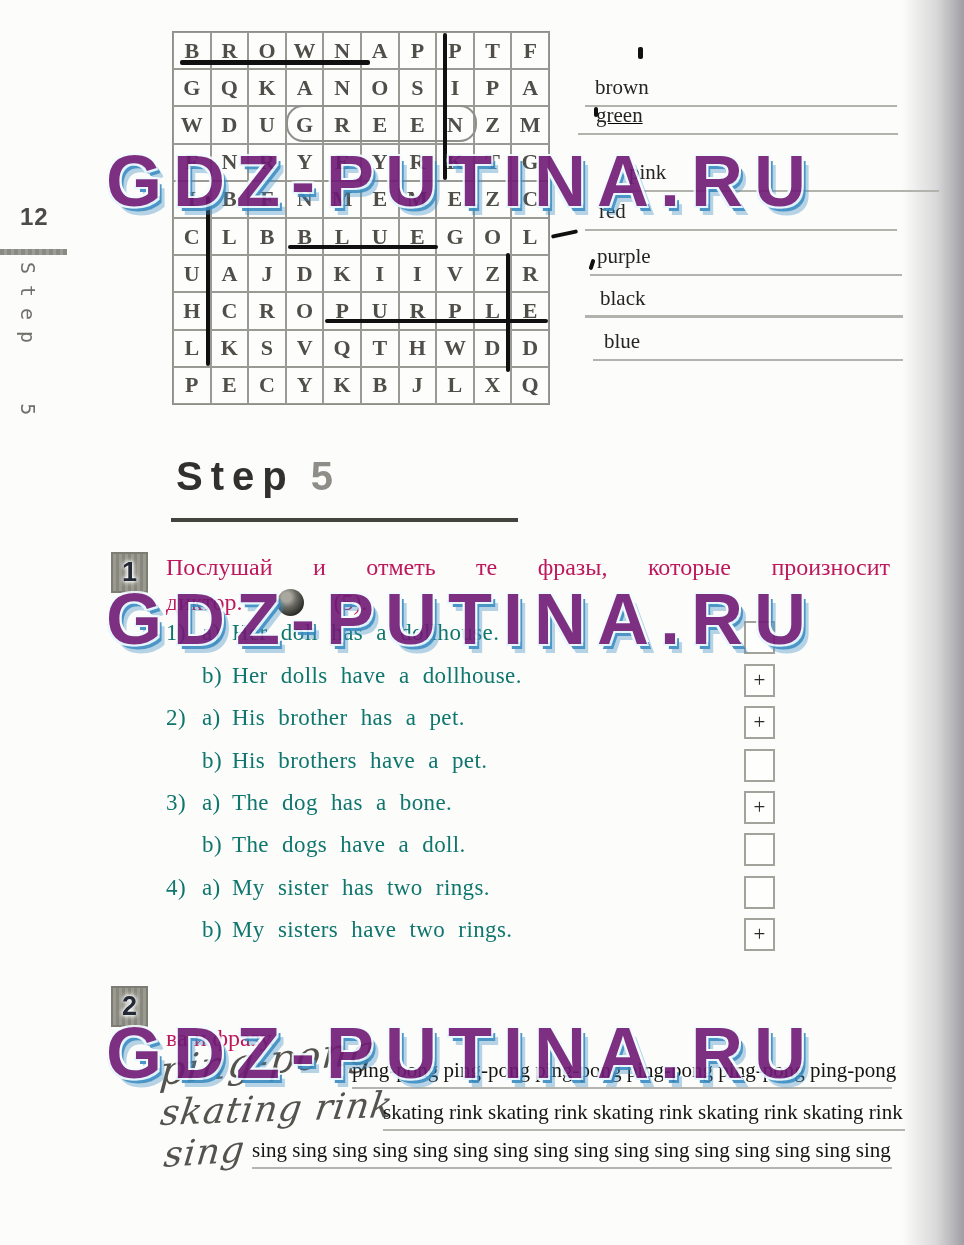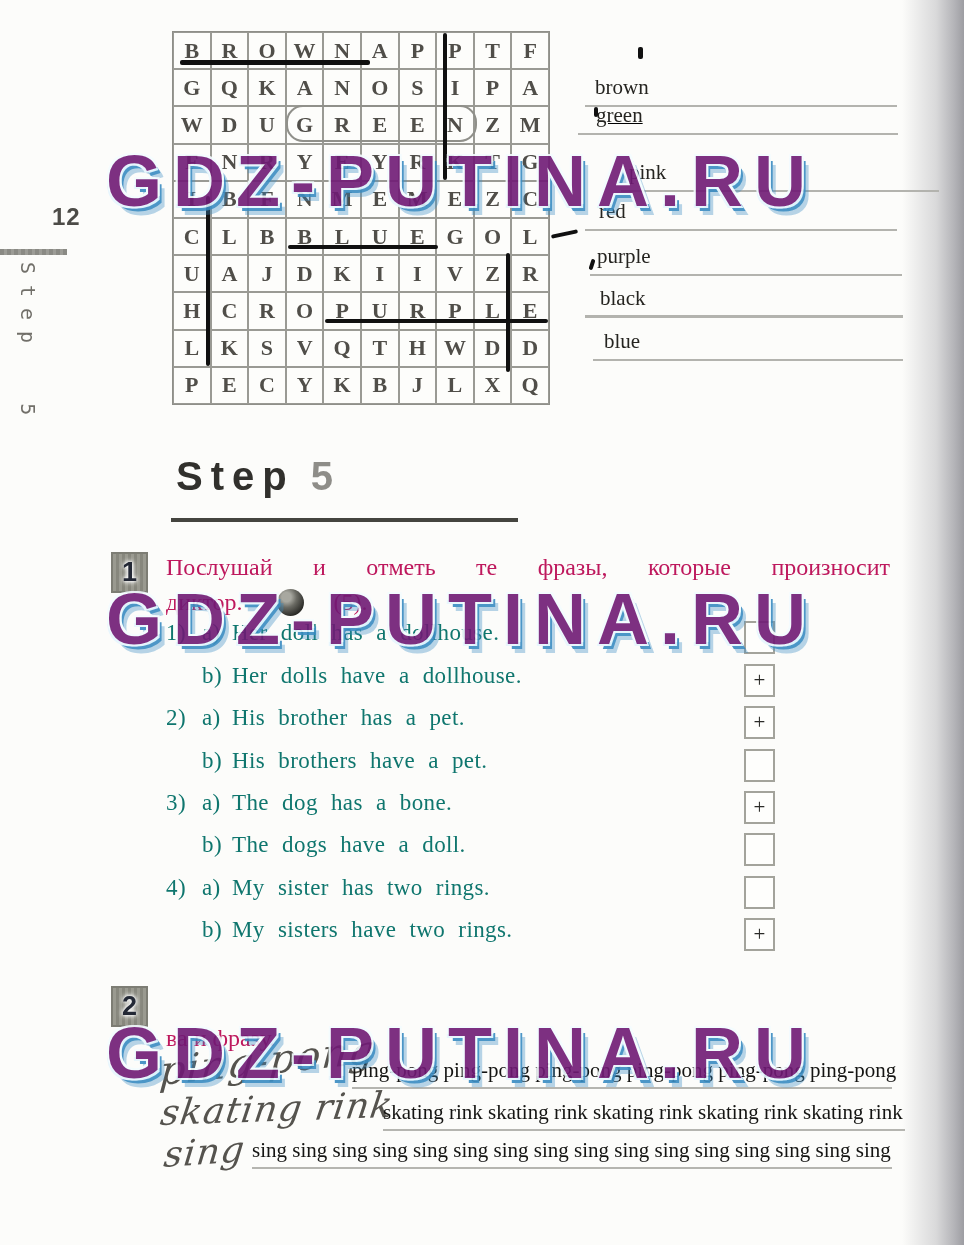--- a/index.html
+++ b/index.html
@@ -5,21 +5,21 @@
   html,body{margin:0;padding:0;background:#e8e8e6;}
   #canvas{position:relative;width:964px;height:1245px;background:#fcfcfa;overflow:hidden;
           font-family:"Liberation Serif",serif;}
   .abs{position:absolute;}
 
   
   #page-edge{right:0;top:0;width:62px;height:1245px;z-index:5;
     background:linear-gradient(to right, rgba(185,185,188,0) 0%, #d9d9da 55%, #b3b3b7 85%, #9d9da2 100%);}
 
   
-  #page-number{left:20px;top:203px;font:700 24px "Liberation Sans",sans-serif;color:#4c4b47;letter-spacing:1px;z-index:15;margin-left:32px;}
+  #page-number{left:20px;top:203px;font:700 24px "Liberation Sans",sans-serif;color:#4c4b47;letter-spacing:1px;z-index:15;}
   #margin-bar{left:0;top:249px;width:67px;height:6px;background:repeating-linear-gradient(90deg,#8a8a84 0 4px,#9c9c96 4px 7px);z-index:15;}
   #margin-step{left:16px;top:262px;height:190px;writing-mode:vertical-rl;text-orientation:sideways;
     font:400 20px "DejaVu Sans Mono",monospace;color:#716f69;letter-spacing:11px;word-spacing:26px;z-index:15;}
 
   
   #grid{left:172px;top:31px;display:grid;grid-template-columns:repeat(10,37.6px);grid-template-rows:repeat(10,37.2px);
         border:1px solid #8f8f89;z-index:10;}
   .cell{border:1px solid #9a9a94;display:flex;align-items:center;justify-content:center;
         font:700 22px "Liberation Serif",serif;color:#504e49;background:#fdfdfb;}
 

